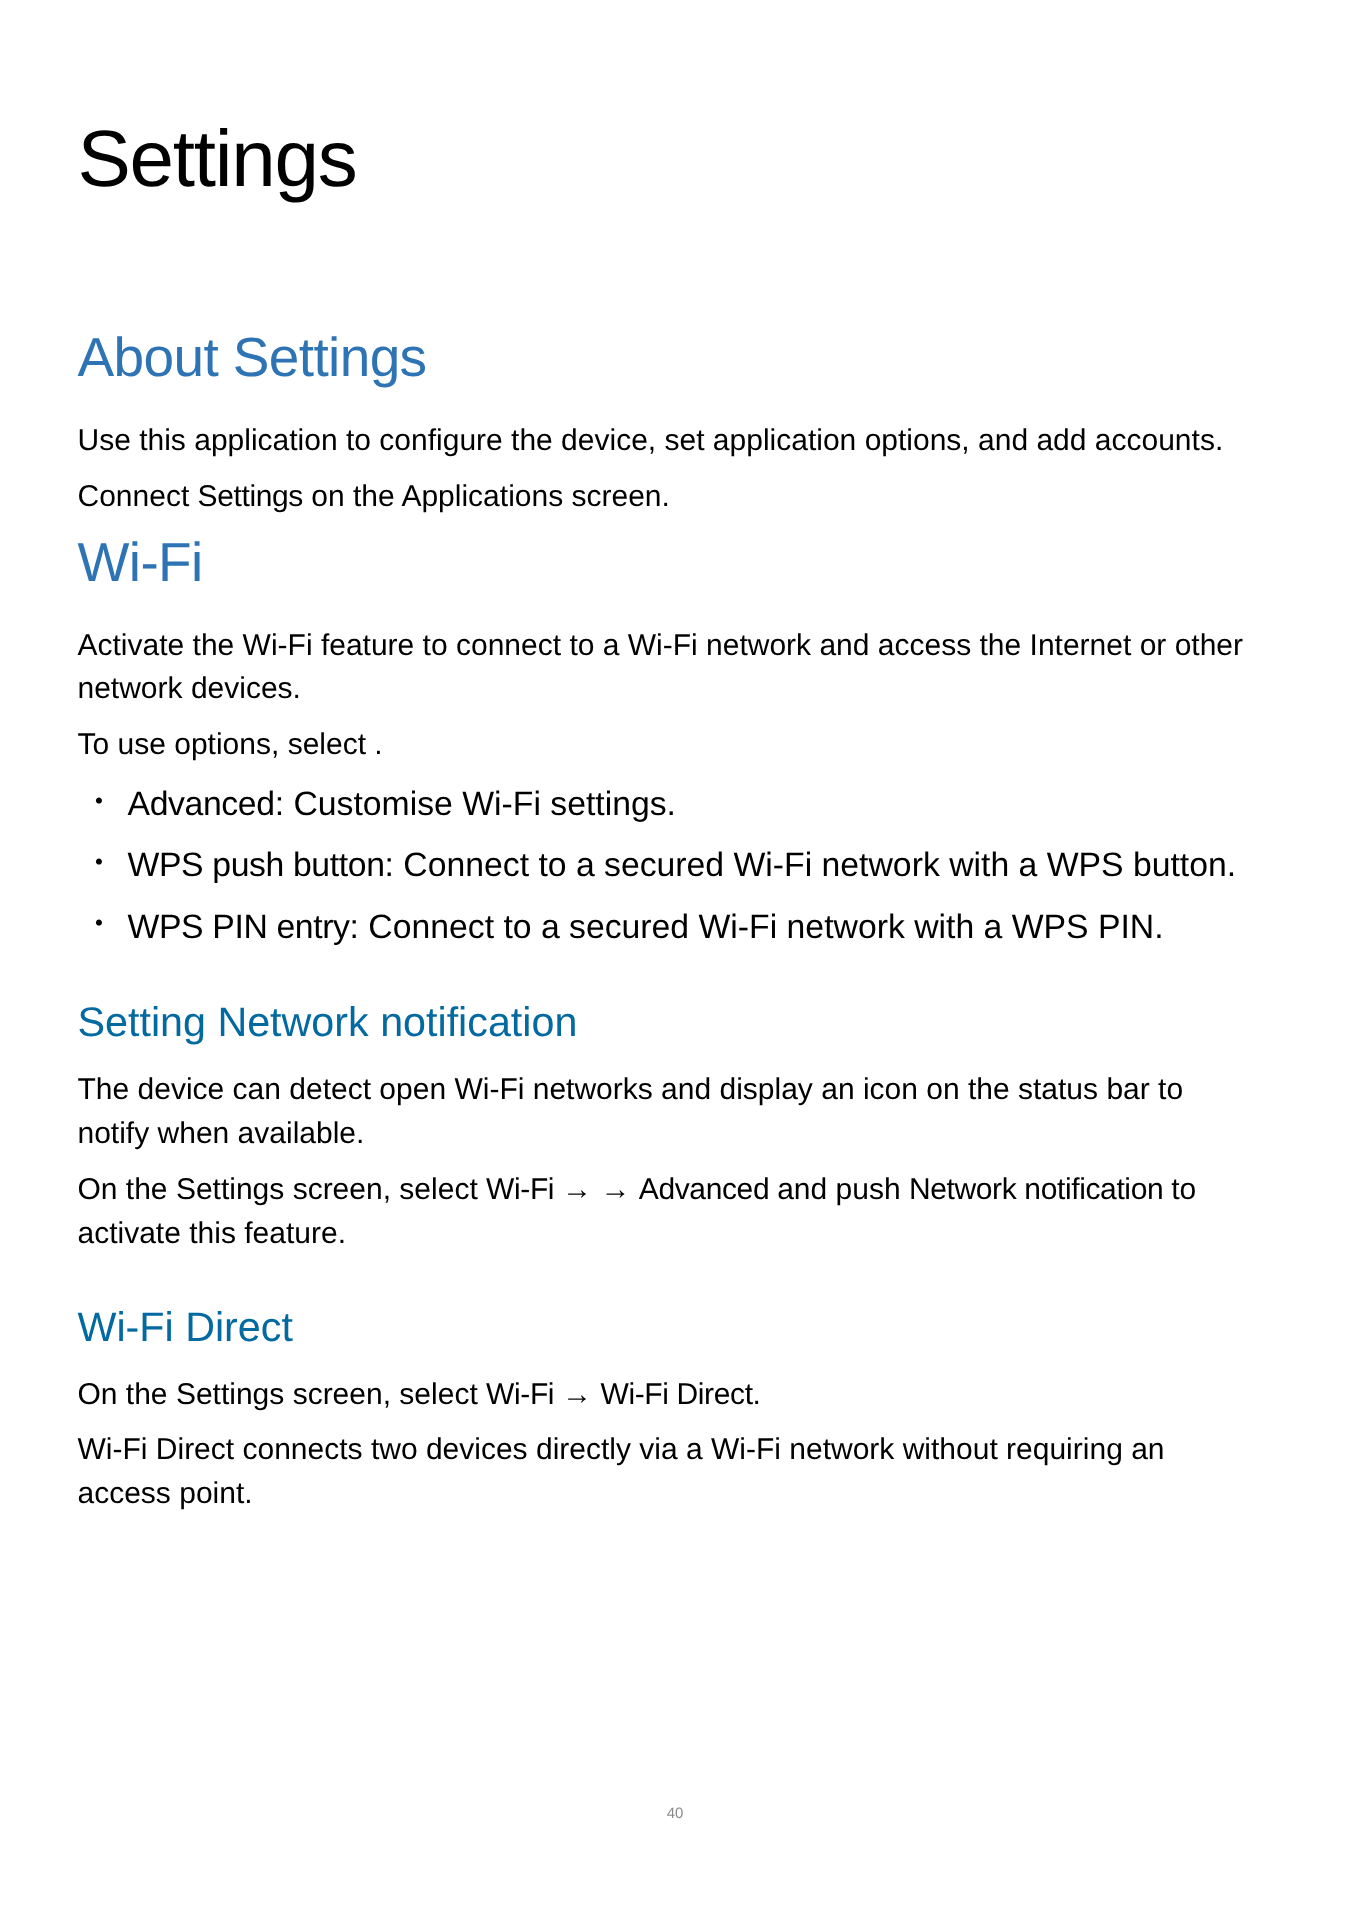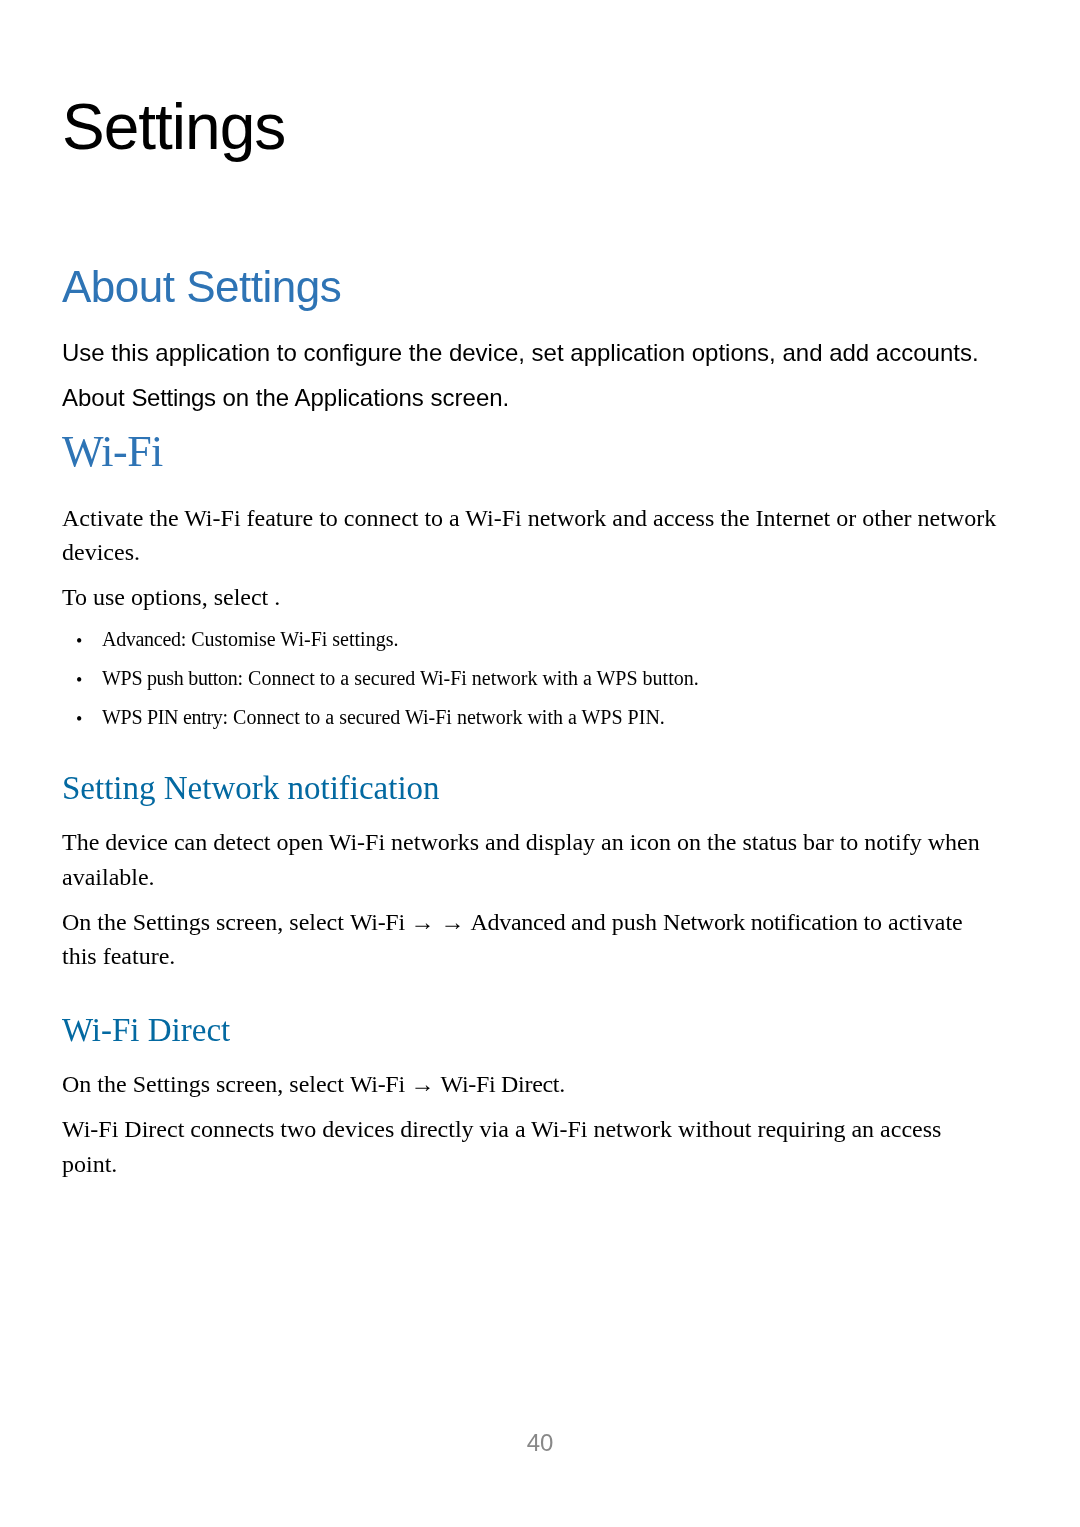--- a/index.html
+++ b/index.html
@@ -42,68 +42,67 @@
     p.body-text {
       font-size: 24px;
       line-height: 1.45;
       color: #000000;
       margin-bottom: 10px;
     }
     .section {
     }
     .section-wifi {
       margin-bottom: 8px;
-      font-family: Liberation Serif, serif;
     }
     ul.bullet-list {
       list-style: none;
       padding-left: 40px;
       margin-top: 6px;
       margin-bottom: 20px;
     }
     ul.bullet-list li {
-      font-size: 20px;
+      font-size: 27px;
       line-height: 1.45;
       margin-bottom: 10px;
       position: relative;
     }
     ul.bullet-list li::before {
       content: "•";
       position: absolute;
       left: -26px;
       font-size: 18px;
       top: 3px;
     }
     .medium {
       font-weight: 500;
     }
     .page-number {
       position: absolute;
       bottom: 70px;
       left: 50%;
       transform: translateX(-50%);
-      font-size: 24px;
+      font-size: 12px;
       color: #888888;
     }
     .compact-space {
       letter-spacing: -0.3px;
     }
   </style>
 </head>
 <body>
 
 <div class="page">
 
   <h1 class="page-title">Settings</h1>
 
   <div class="section">
     <h2 class="section-heading">About Settings</h2>
     <p class="body-text">Use this application to configure the device, set application options, and add accounts.</p>
     <p class="body-text">
-      <span>About </span><span class="medium compact-space">Settings</span><span> on the Applications screen.</span>
+      <span>Connect </span><span class="medium compact-space">Settings</span><span> on the Applications screen.</span>
     </p>
   </div>
 
   <div class="section section-wifi">
     <h2 class="section-heading">Wi-Fi</h2>
     <p class="body-text">Activate the Wi-Fi feature to connect to a Wi-Fi network and access the Internet or other network devices.</p>
     <p class="body-text">
       <span>To use options, select </span><span>  </span><span>.</span>
     </p>
     <ul class="bullet-list">

